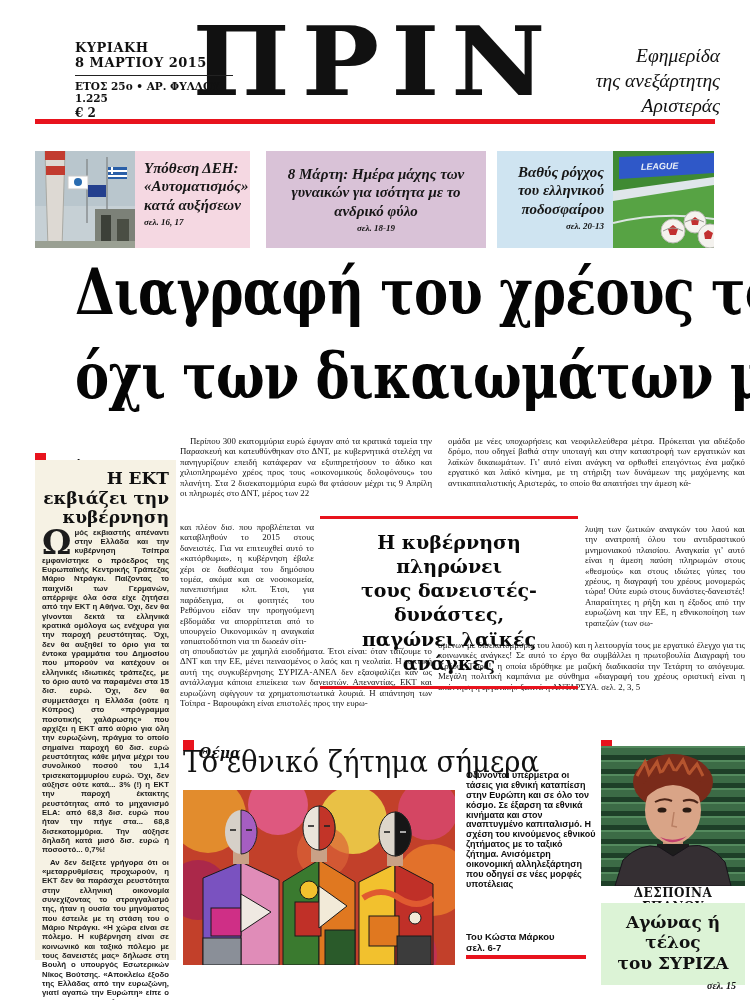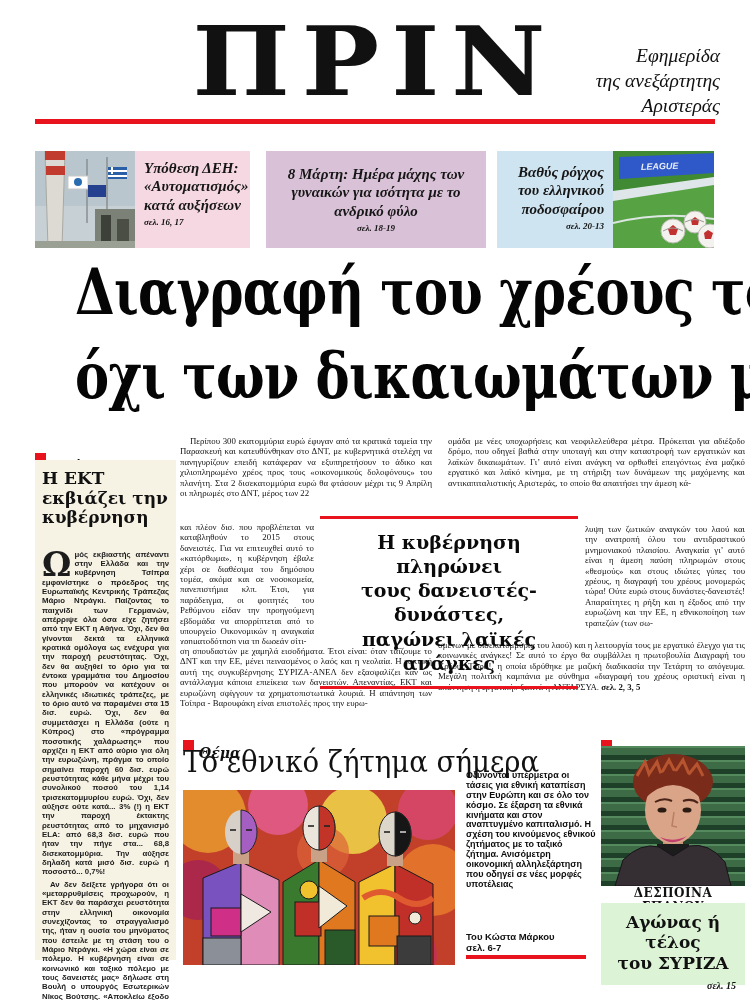--- a/index.html
+++ b/index.html
@@ -44,37 +44,37 @@
 
   
   .kicker { display:flex; align-items:center; gap:5px; }
   .kicker .sq { width:11px; height:11px; background:var(--red); flex:none; }
   .kicker .klabel { font:italic 700 15px "DejaVu Serif",serif;margin-top:16px; }
 
   
   .comm-kicker { left:35px; top:441px; }
   .comm-box { left:35px; top:460px; width:141px; height:500px;
     background:var(--cream); padding:9px 7px; }
-  .comm-title { font:700 17px "DejaVu Serif",serif; text-align:left; line-height:1.15; margin-bottom:22px; }
+  .comm-title { font:700 17px "DejaVu Serif",serif; text-align:right; line-height:1.15; margin-bottom:0; }
   .comm-body { font:700 7.8px "Liberation Sans","DejaVu Sans",sans-serif;
     line-height:1.2; text-align:justify; color:#1c1c1c; }
   .comm-body .dropcap { float:left; font:700 33px "DejaVu Serif",serif;
     line-height:.78; margin:2px 3px 0 0; }
   .comm-body p + p { margin-top:3px; text-indent:8px; }
 
   
   .art { font:400 8.8px "Liberation Serif",serif; line-height:10.4px;
     text-align:justify; color:#131313; overflow:hidden; }
   .a-intro   { left:180px; top:436px; width:252px; height:84px; text-indent:10px; }
   .a-rtop    { left:448px; top:436px; width:297px; height:86px; }
   .a-narrow  { left:180px; top:522px; width:134px; height:122px; }
   .a-rbeside { left:585px; top:524px; width:160px; height:106px; }
   .a-bleft   { left:180px; top:646px; width:252px; height:66px; }
   .a-bright  { left:438px; top:640px; width:307px; height:78px; }
-  .a-pages { font-weight:700; }
+  .a-pages { font-weight:400; }
   .pullquote { left:320px; top:516px; width:258px;
     border-top:3px solid var(--red); border-bottom:3px solid var(--red);
     padding:11px 2px; text-align:center;
     font:700 19px "DejaVu Serif",serif; line-height:1.27; color:#0a0a0a; }
 
   
   .theme-kicker { left:183px; top:729px; }
   .theme-kicker .klabel { font-size:14px; }
   .theme-title { left:183px; top:744px; width:300px; white-space:nowrap;
     font:400 30px "DejaVu Serif",serif; transform:scaleX(.92); transform-origin:left; }
@@ -95,20 +95,27 @@
   .int-title { font:700 17px "DejaVu Serif",serif; text-align:center; line-height:1.2; }
   .int-page { font:italic 700 10px "Liberation Serif",serif; text-align:right;
     padding-right:9px; margin-top:7px; }
 </style>
 </head>
 <body>
 
 <div class="sheet">
 
   <div class="abs mh-title">ΠΡΙΝ</div>
+  <div class="abs mh-left">
+    <div class="mh-day">ΚΥΡΙΑΚΗ</div>
+    <div class="mh-date">8 ΜΑΡΤΙΟΥ 2015</div>
+    <div class="mh-rule"></div>
+    <div class="mh-issue">ΕΤΟΣ 25ο • ΑΡ. ΦΥΛΛΟΥ 1.225</div>
+    <div class="mh-price">€ 2</div>
+  </div>
   <div class="abs mh-tag">
     <div>Εφημερίδα</div>
     <div>της ανεξάρτητης</div>
     <div>Αριστεράς</div>
   </div>
   <div class="abs red-rule"></div>
 
   <div class="abs t1-img">
     <svg width="100" height="97" viewBox="0 0 100 97" preserveAspectRatio="none">
       <rect width="100" height="97" fill="#b9c6cd"></rect>

